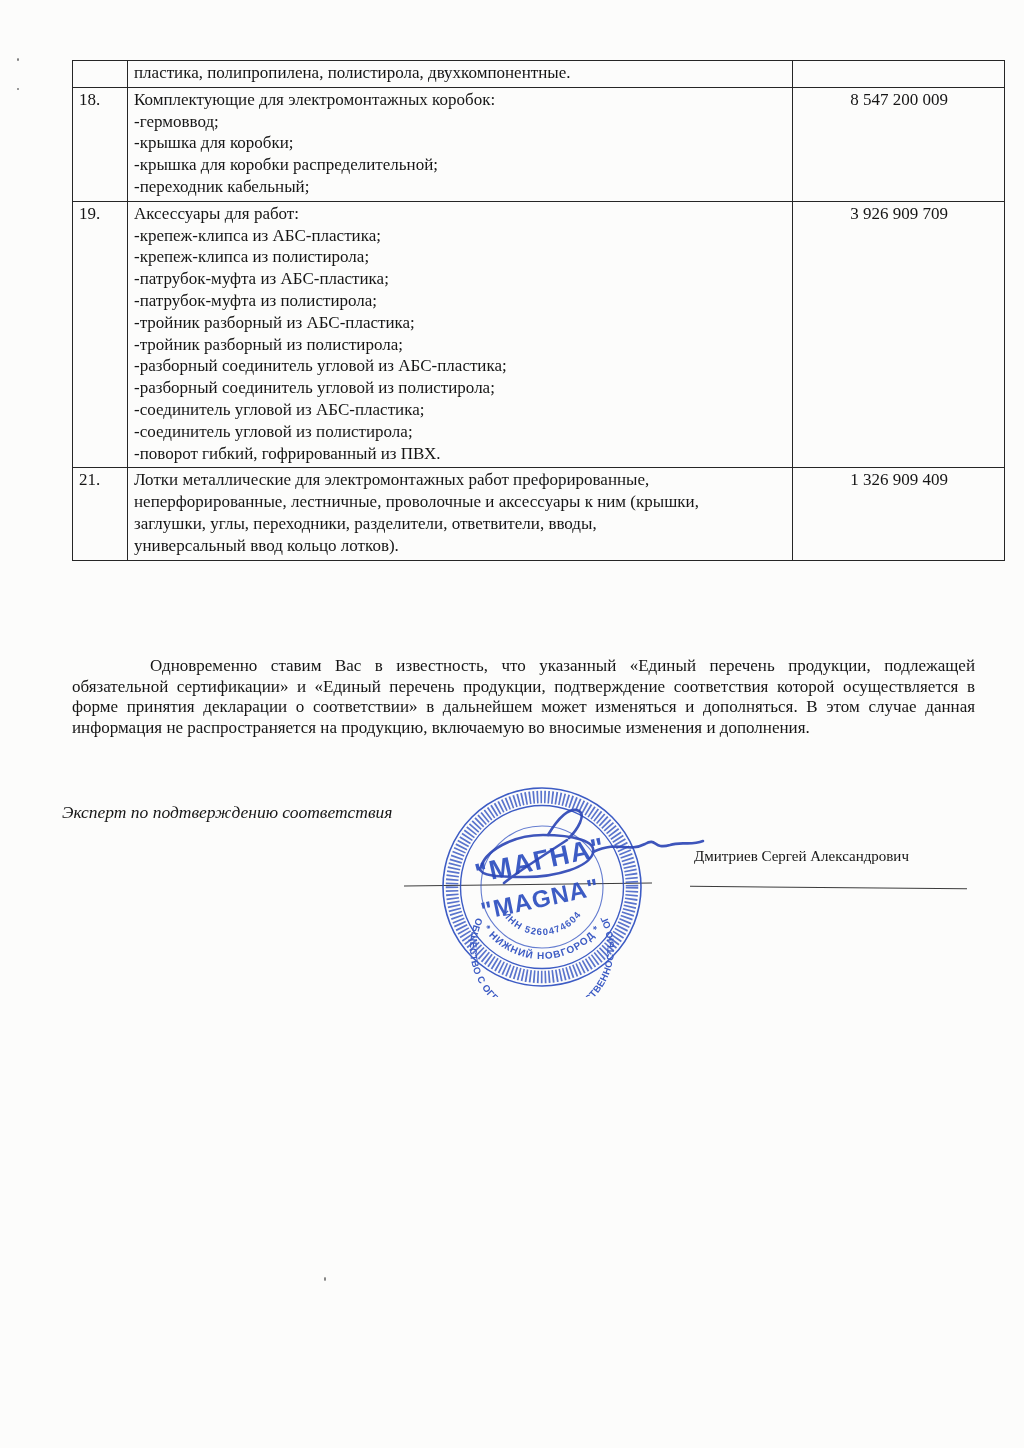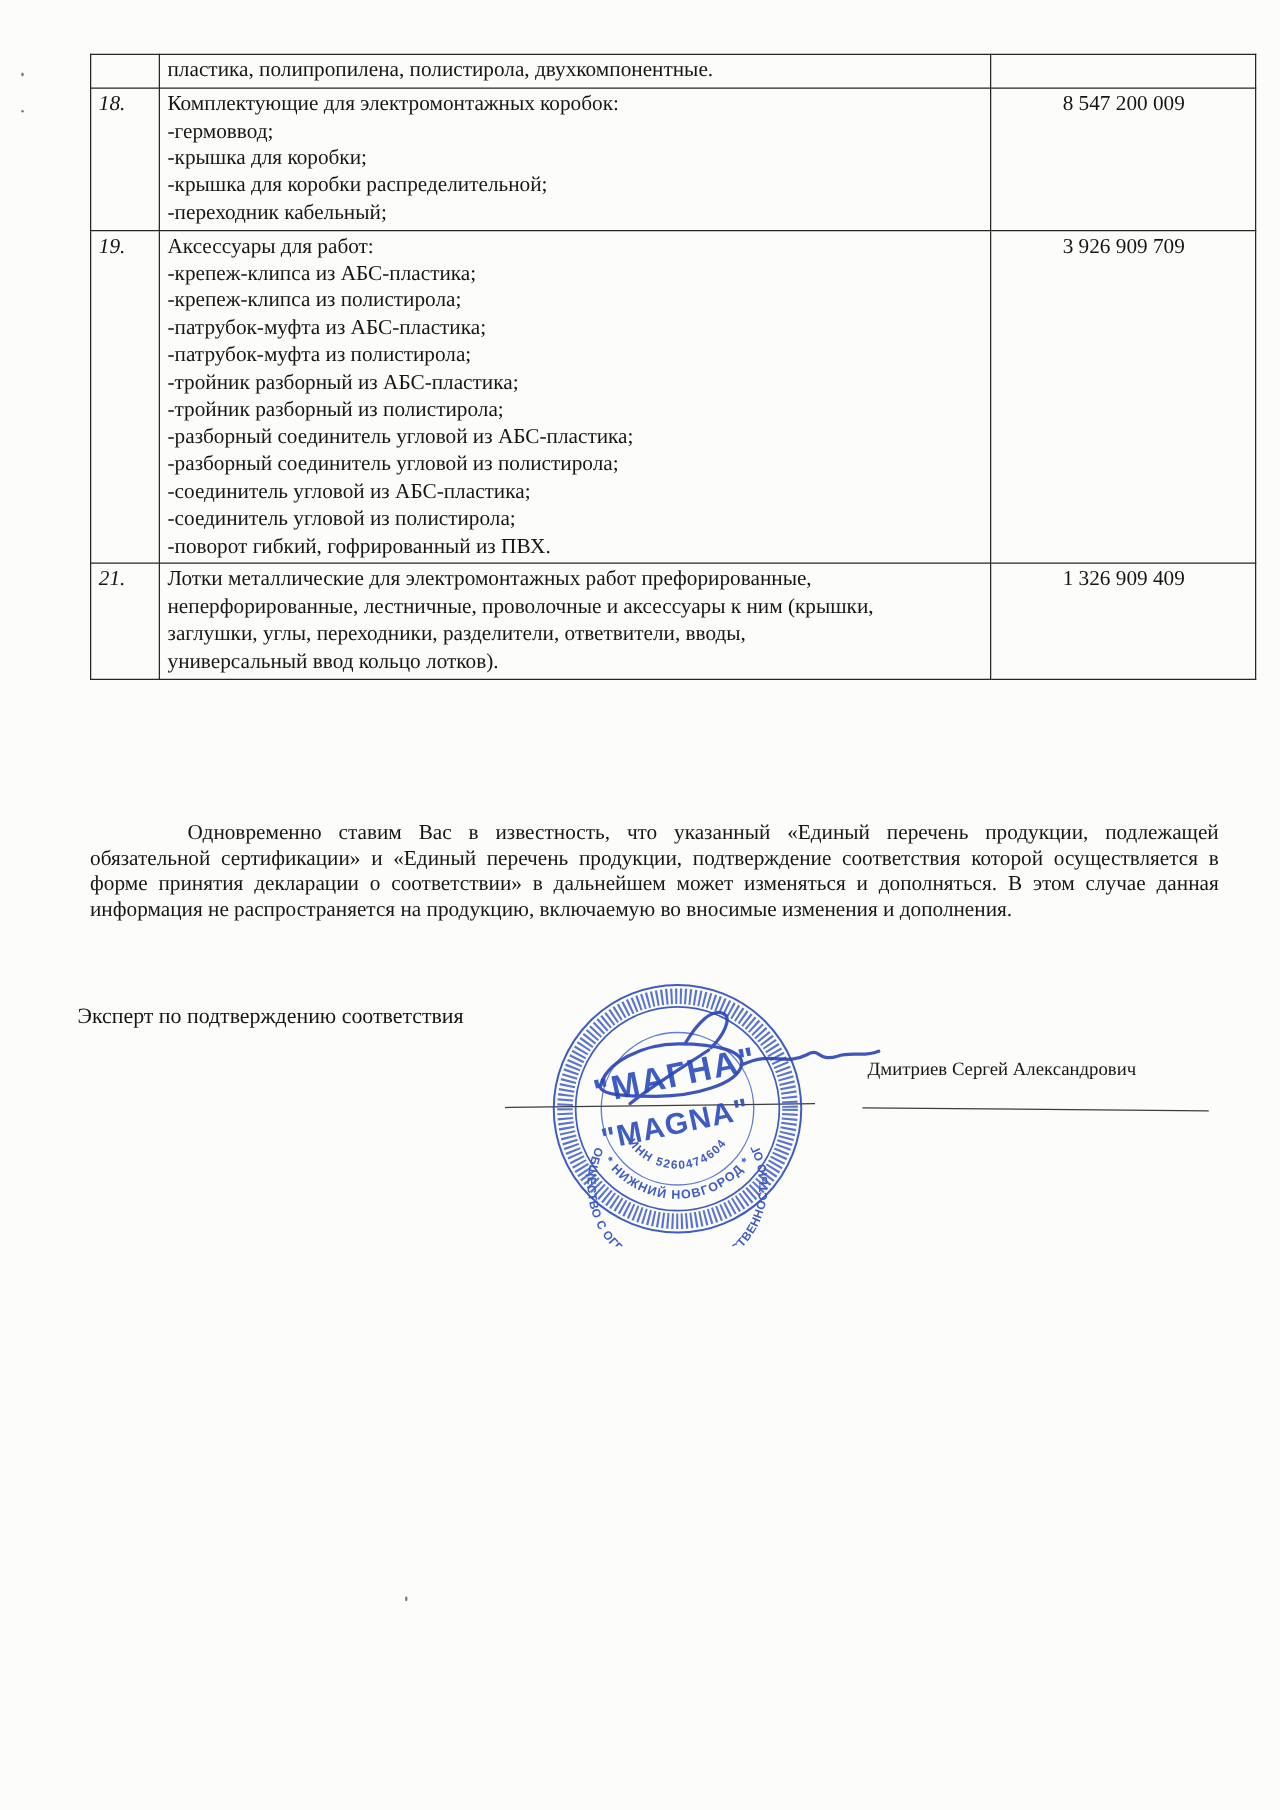--- a/index.html
+++ b/index.html
@@ -1,35 +1,35 @@
 <!DOCTYPE html>
 <html><head>
 <meta charset="utf-8">
 <style>
   html,body{margin:0;padding:0;}
   body{width:1024px;height:1448px;position:relative;background:#fcfcfb;overflow:hidden;
        font-family:"Liberation Serif","DejaVu Serif",serif;color:#151515;}
   .page{position:absolute;inset:0;}
 
   
-  table.products{position:absolute;left:72px;top:43px;width:896px;border-collapse:collapse;
+  table.products{position:absolute;left:72px;top:60px;width:896px;border-collapse:collapse;
        table-layout:fixed;font-size:17px;line-height:21.8px;padding-left:11px;}
   table.products td{border:1.6px solid #262626;padding:1px 5px 3px 6px;vertical-align:top;}
-  td.num-cell{width:43px;padding-left:5px;font-style:italic;}
+  td.num-cell{width:43px;padding-left:5px;}
   td.content-cell{width:653px;}
   td.code-cell{width:200px;text-align:center;vertical-align:middle;font-size:17px;margin-top:26px;}
   .ln{white-space:nowrap;overflow:visible;}
   td.content-cell .ln{white-space:normal;}
 
   
   .notice{position:absolute;left:62px;top:646px;width:903px;font-size:17px;line-height:20.6px;
        text-align:justify;text-indent:78px;margin:10px;}
 
   
-  .expert{position:absolute;left:62px;top:799px;font-size:17.5px;line-height:26px;}
+  .expert{position:absolute;left:62px;top:799px;font-size:17.5px;line-height:26px;font-style:italic;}
   .signatory{position:absolute;left:694px;top:848px;font-size:15px;white-space:nowrap;}
   .rule{position:absolute;height:0;border-top:1.6px solid #3c3c3c;}
   .rule.sig-line{left:404px;top:884px;width:248px;transform:rotate(-0.7deg);}
   .rule.name-line{left:690px;top:887px;width:277px;transform:rotate(0.5deg);}
 
   
   .stamp{position:absolute;left:432px;top:777px;width:220px;height:220px;opacity:0.92;}
   .sig-overlay{position:absolute;left:400px;top:790px;width:310px;height:170px;}
   .speck{position:absolute;background:#7a7a7a;border-radius:50%;}
 </style>

